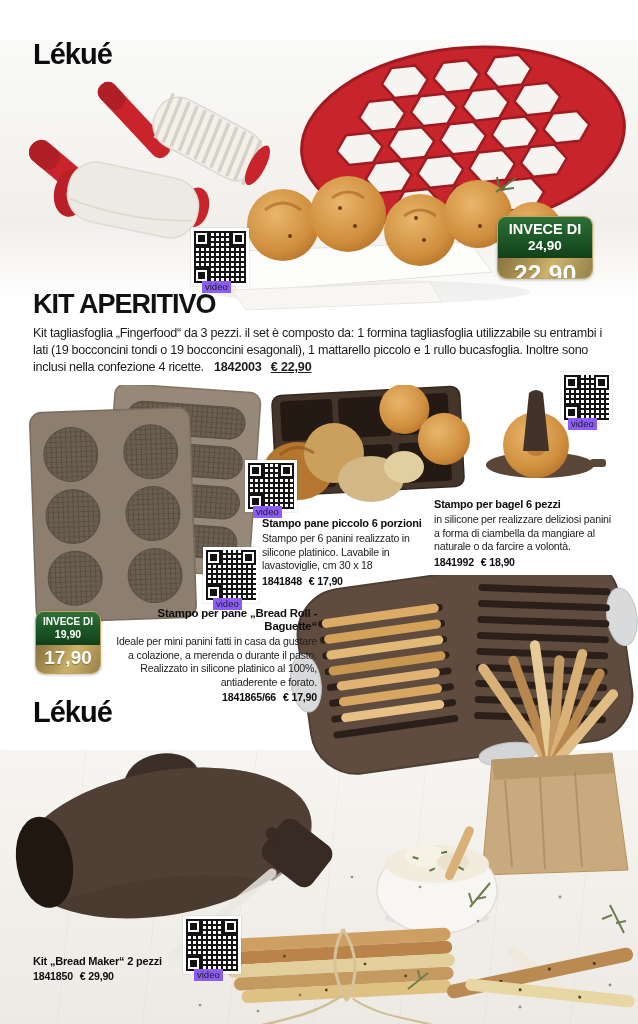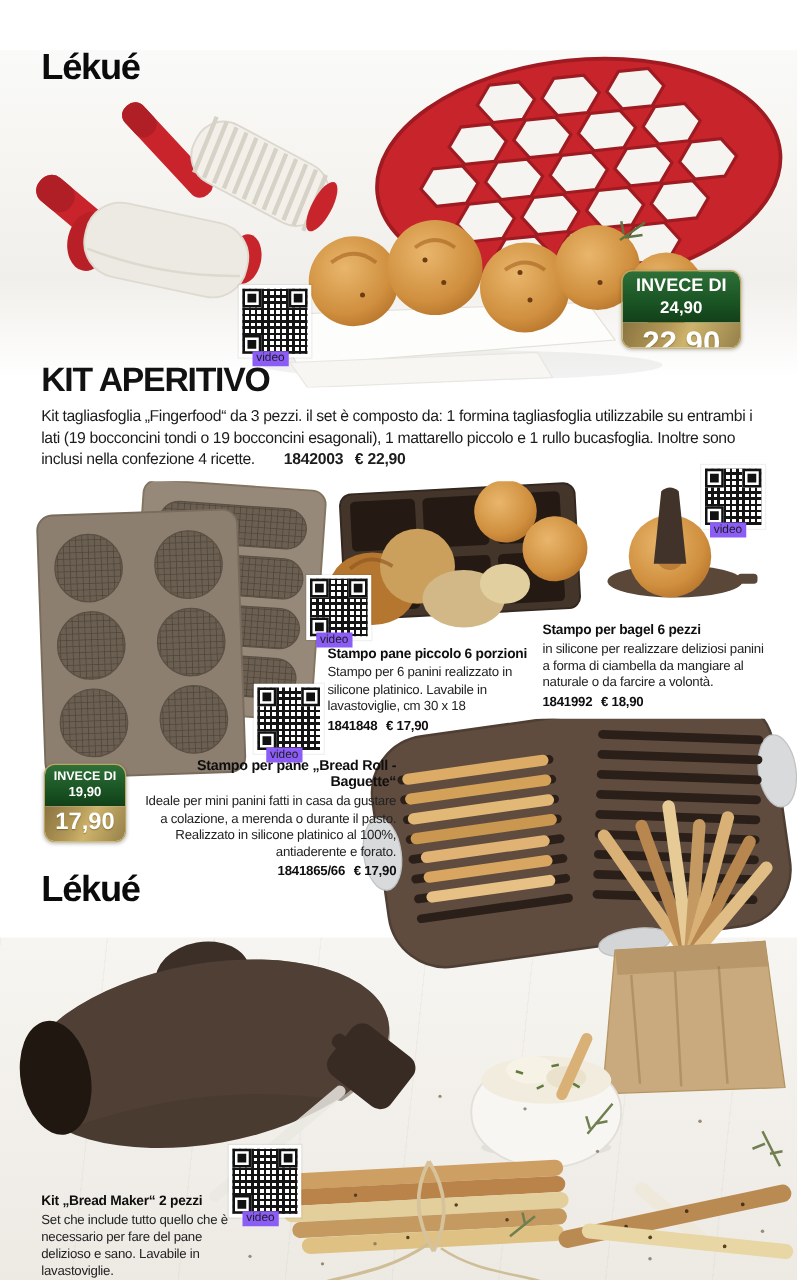--- a/index.html
+++ b/index.html
@@ -36,22 +36,22 @@
   .b2{left:35px;top:611px;width:64px;}
   .b2 .lbl{font-weight:bold;font-size:10px;line-height:12px;}
   .b2 .old{font-weight:bold;font-size:10.5px;line-height:12px;}
   .b2 .bb{font-size:19px;line-height:26px;height:28px;}
   
   .kit-title{position:absolute;z-index:3;left:33px;top:289px;margin:0;font-size:27px;letter-spacing:-1px;
              font-weight:800;color:#121212;}
   .kit-para{position:absolute;z-index:3;left:33px;top:325px;width:580px;margin:0;
             font-size:12.6px;line-height:17px;letter-spacing:-0.3px;color:#1c1c1c;}
   .kit-para b{letter-spacing:-0.2px;}
-  .kit-para .code{margin-left:20px;text-align:center;}
-  .kit-para .price{margin-left:6px;}
+  .kit-para .code{margin-left:7px;text-align:center;}
+  .kit-para .price{margin-left:6px;text-decoration:underline;}
   
   .prod{position:absolute;z-index:3;letter-spacing:-0.2px;}
   .prod h4{margin:0 0 2px 0;font-size:11px;line-height:13px;color:#0e0e0e;}
   .prod p{margin:0;font-size:10.6px;line-height:13.6px;color:#222;}
   .prod .cl{margin-top:2px;font-size:10.6px;font-weight:bold;color:#0e0e0e;}
   .prod .cl b{margin-right:7px;}
   .p0{left:262px;top:517px;width:170px;}
   .p1{left:434px;top:498px;width:184px;}
   .p2{left:112px;top:607px;width:205px;text-align:right;}
   .p2 h4{font-size:11.4px;}
@@ -436,17 +436,16 @@
 
   <div class="prod p2">
     <h4>Stampo per pane „Bread Roll - Baguette“</h4>
     <p>Ideale per mini panini fatti in casa da gustare a colazione, a merenda o durante il pasto. Realizzato in silicone platinico al 100%, antiaderente e forato.</p>
     <div class="cl"><b>1841865/66</b><span>€ 17,90</span></div>
   </div>
 
 
   <div class="prod p4">
     <h4>Kit „Bread Maker“ 2 pezzi</h4>
-    <p>Set che include tutto quello che è necessario per fare del pane delizioso e sano. Lavabile in lavastoviglie.</p>
     <div class="cl"><b>1841850</b><span>€ 29,90</span></div>
   </div>
 
 </div>
 
 </body></html>

